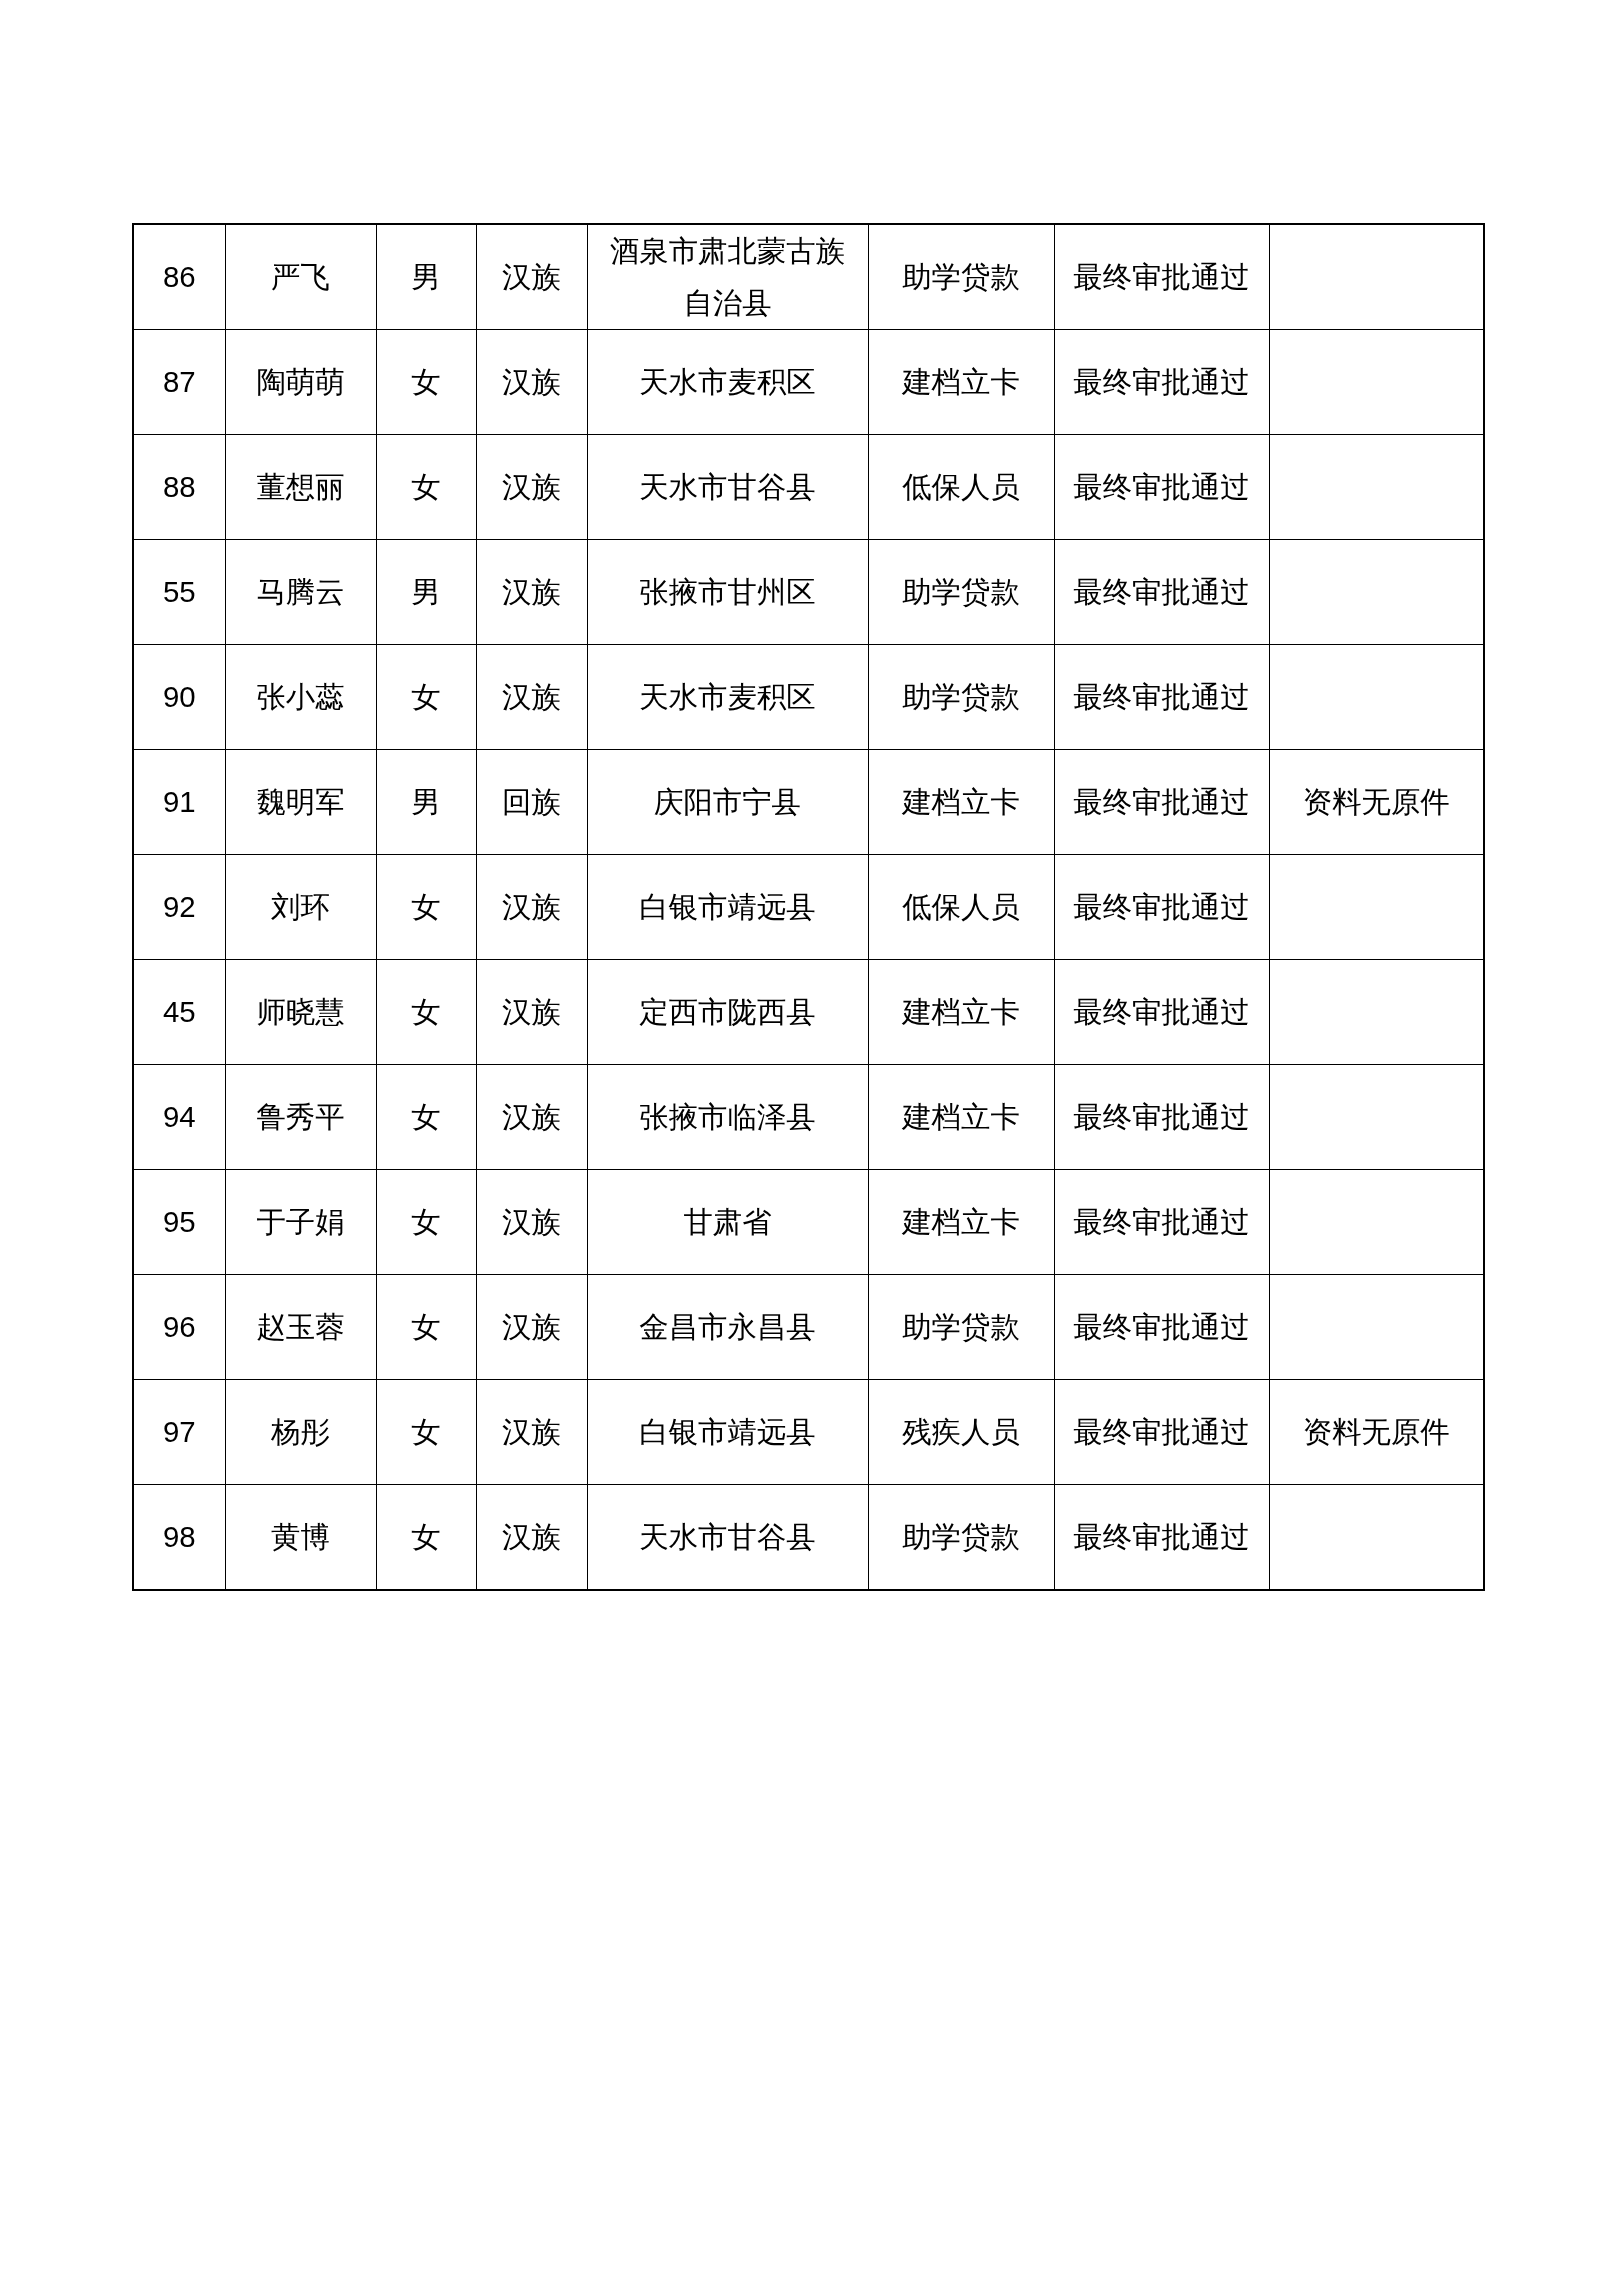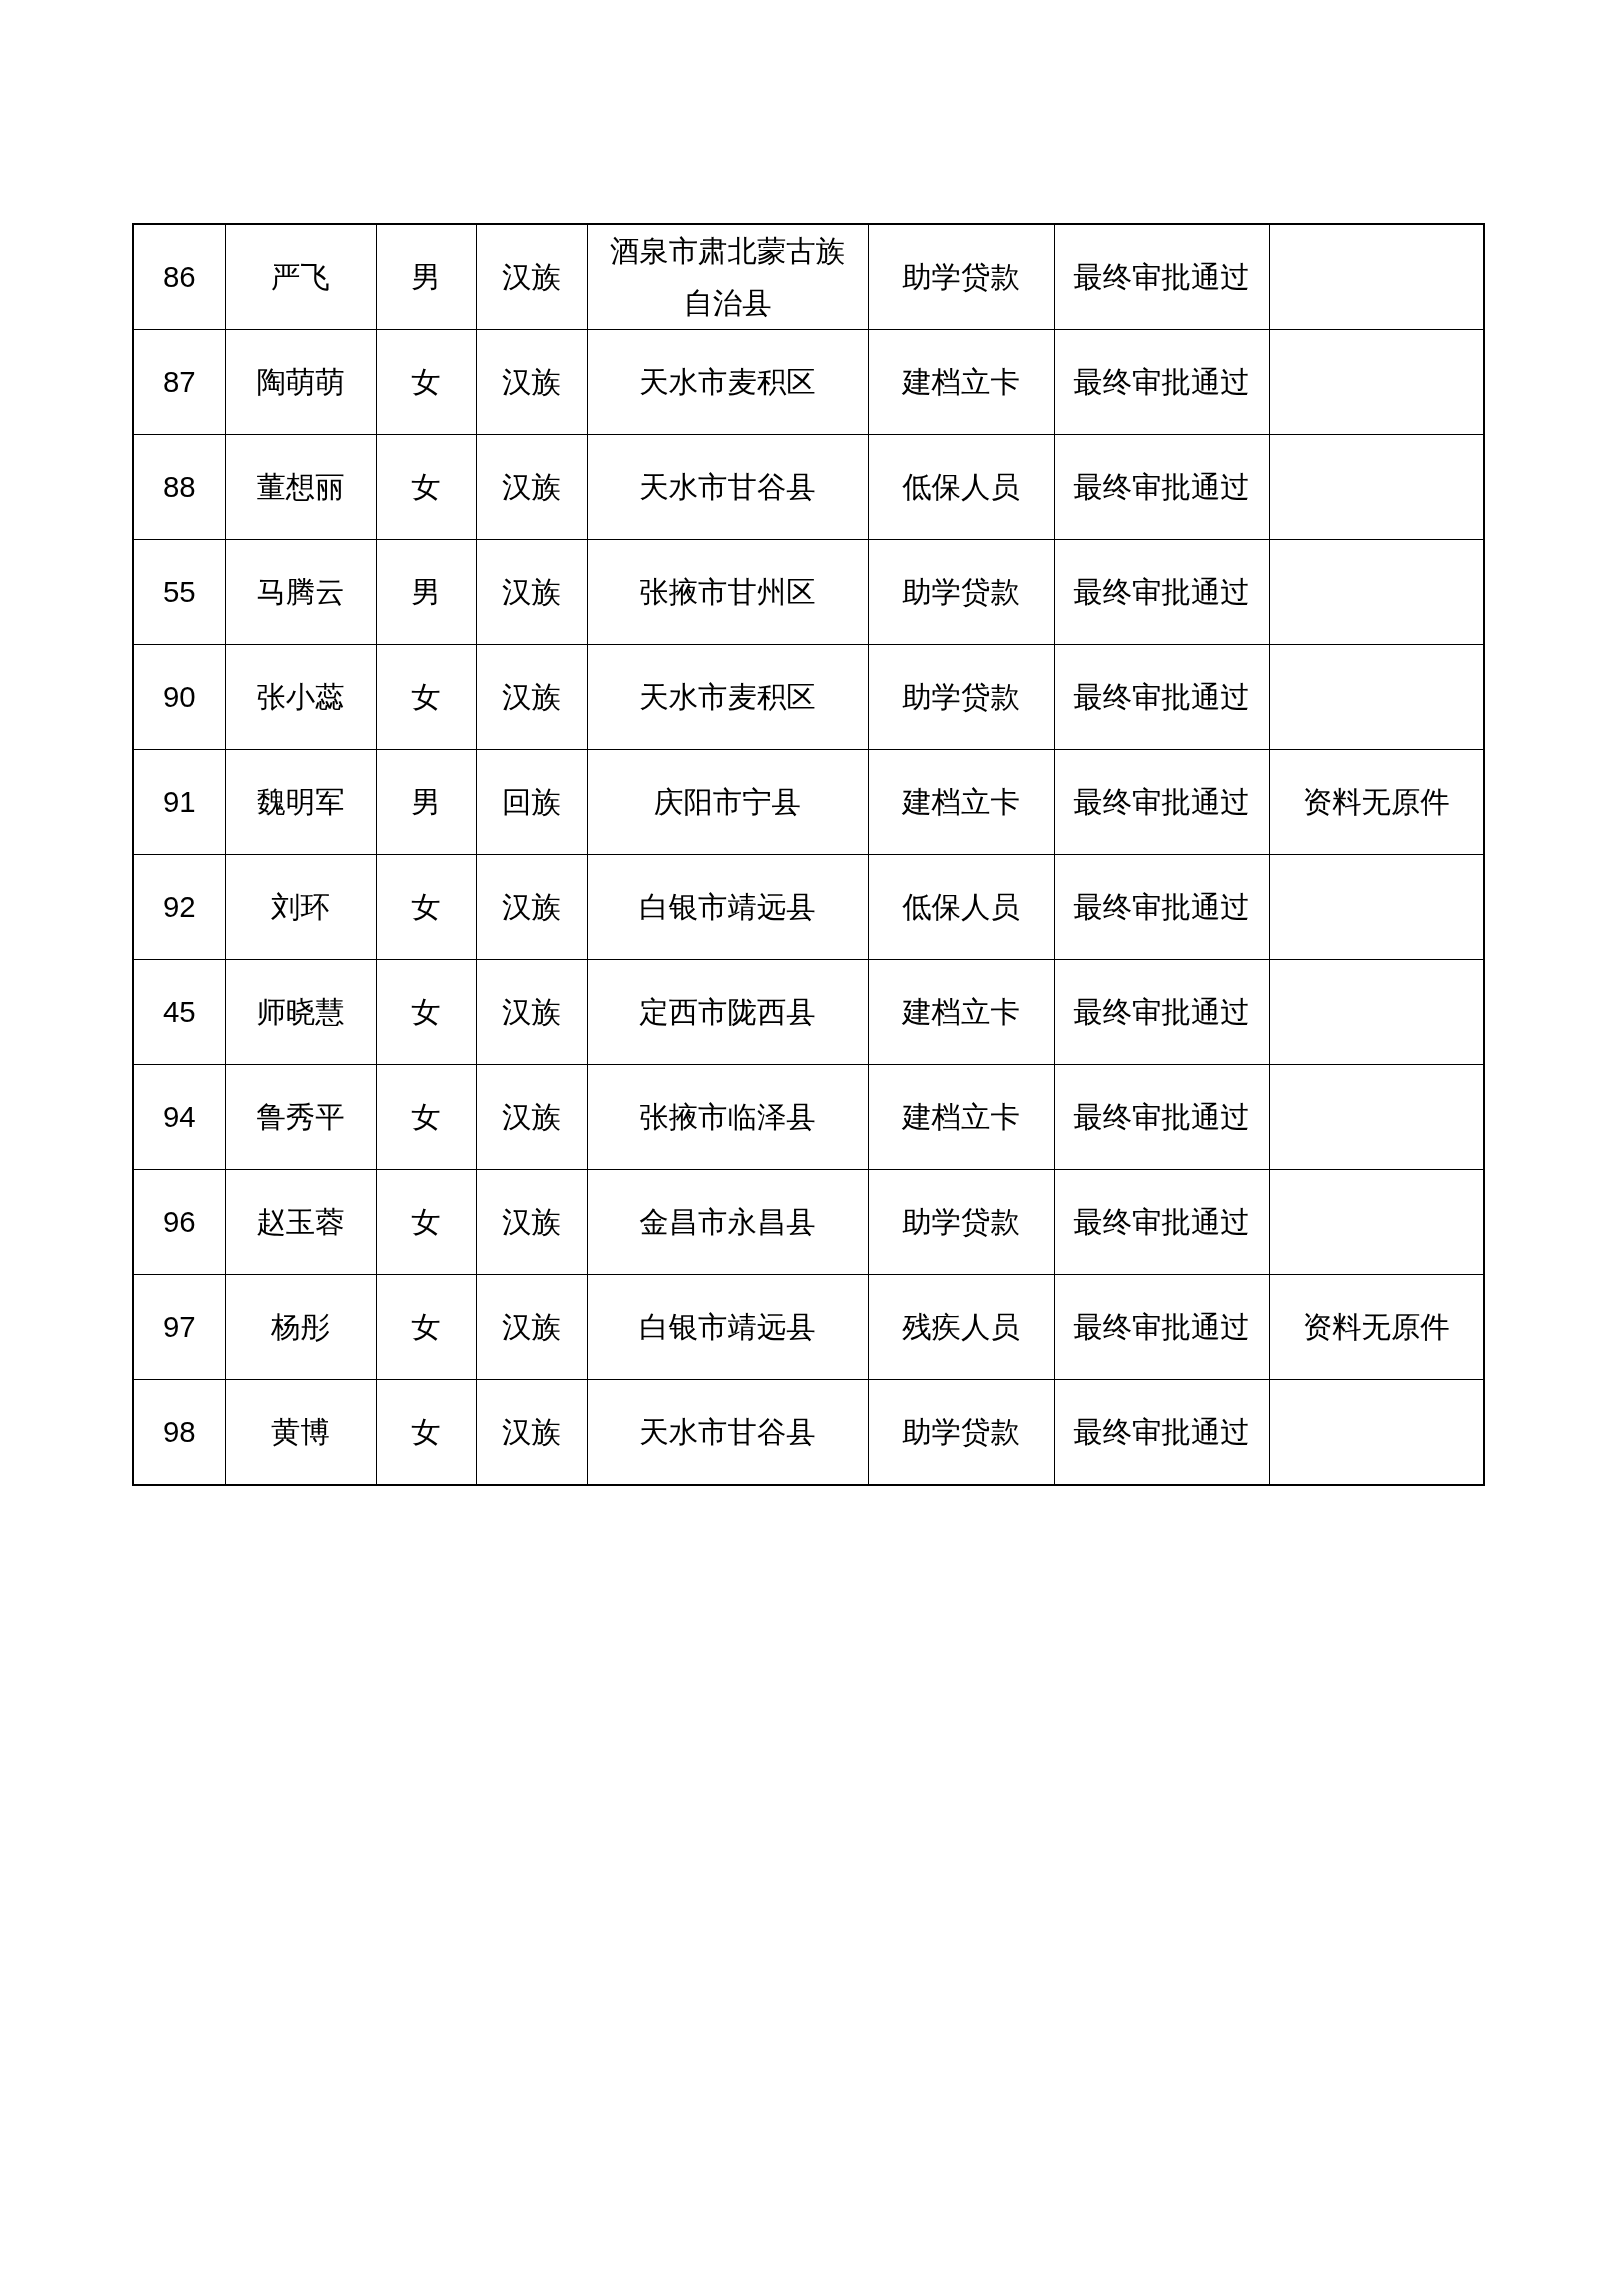--- a/index.html
+++ b/index.html
@@ -166,20 +166,30 @@
     <td class="c-no">94</td>
     <td class="c-name">鲁秀平</td>
     <td class="c-gender">女</td>
     <td class="c-eth">汉族</td>
     <td class="c-loc">张掖市临泽县</td>
     <td class="c-cat">建档立卡</td>
     <td class="c-status">最终审批通过</td>
     <td class="c-note"></td>
   </tr>
 
+  <tr>
+    <td class="c-no">95</td>
+    <td class="c-name">于子娟</td>
+    <td class="c-gender">女</td>
+    <td class="c-eth">汉族</td>
+    <td class="c-loc">甘肃省</td>
+    <td class="c-cat">建档立卡</td>
+    <td class="c-status">最终审批通过</td>
+    <td class="c-note"></td>
+  </tr>
 
   <tr>
     <td class="c-no">96</td>
     <td class="c-name">赵玉蓉</td>
     <td class="c-gender">女</td>
     <td class="c-eth">汉族</td>
     <td class="c-loc">金昌市永昌县</td>
     <td class="c-cat">助学贷款</td>
     <td class="c-status">最终审批通过</td>
     <td class="c-note"></td>

